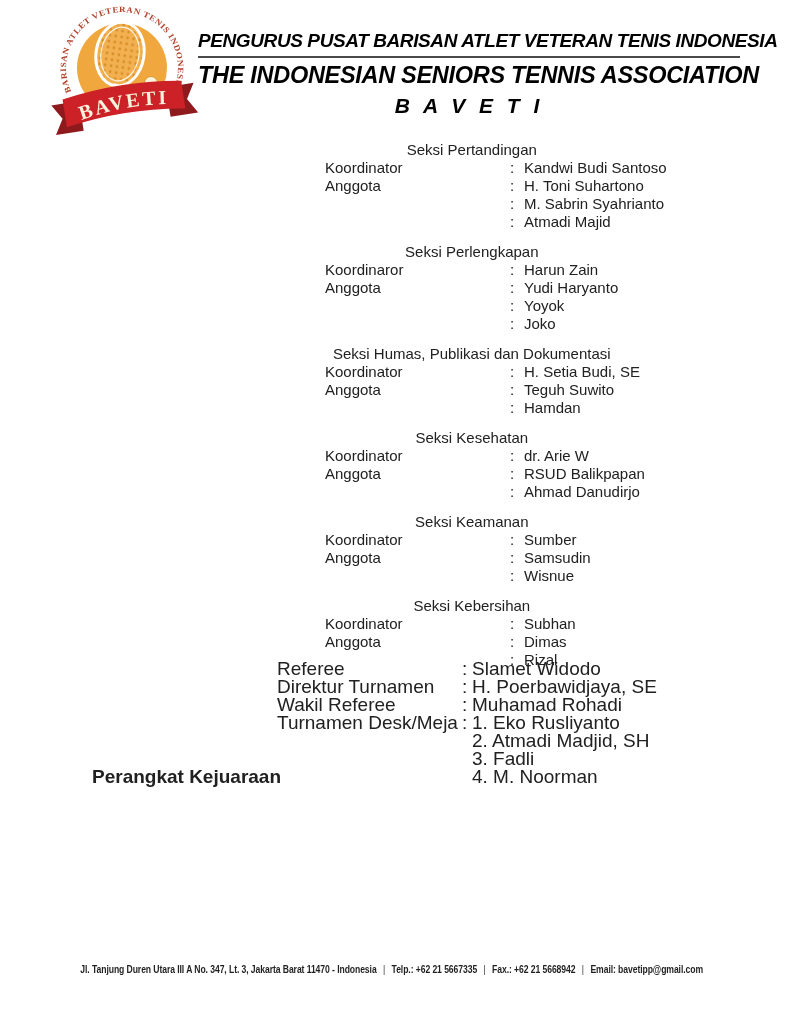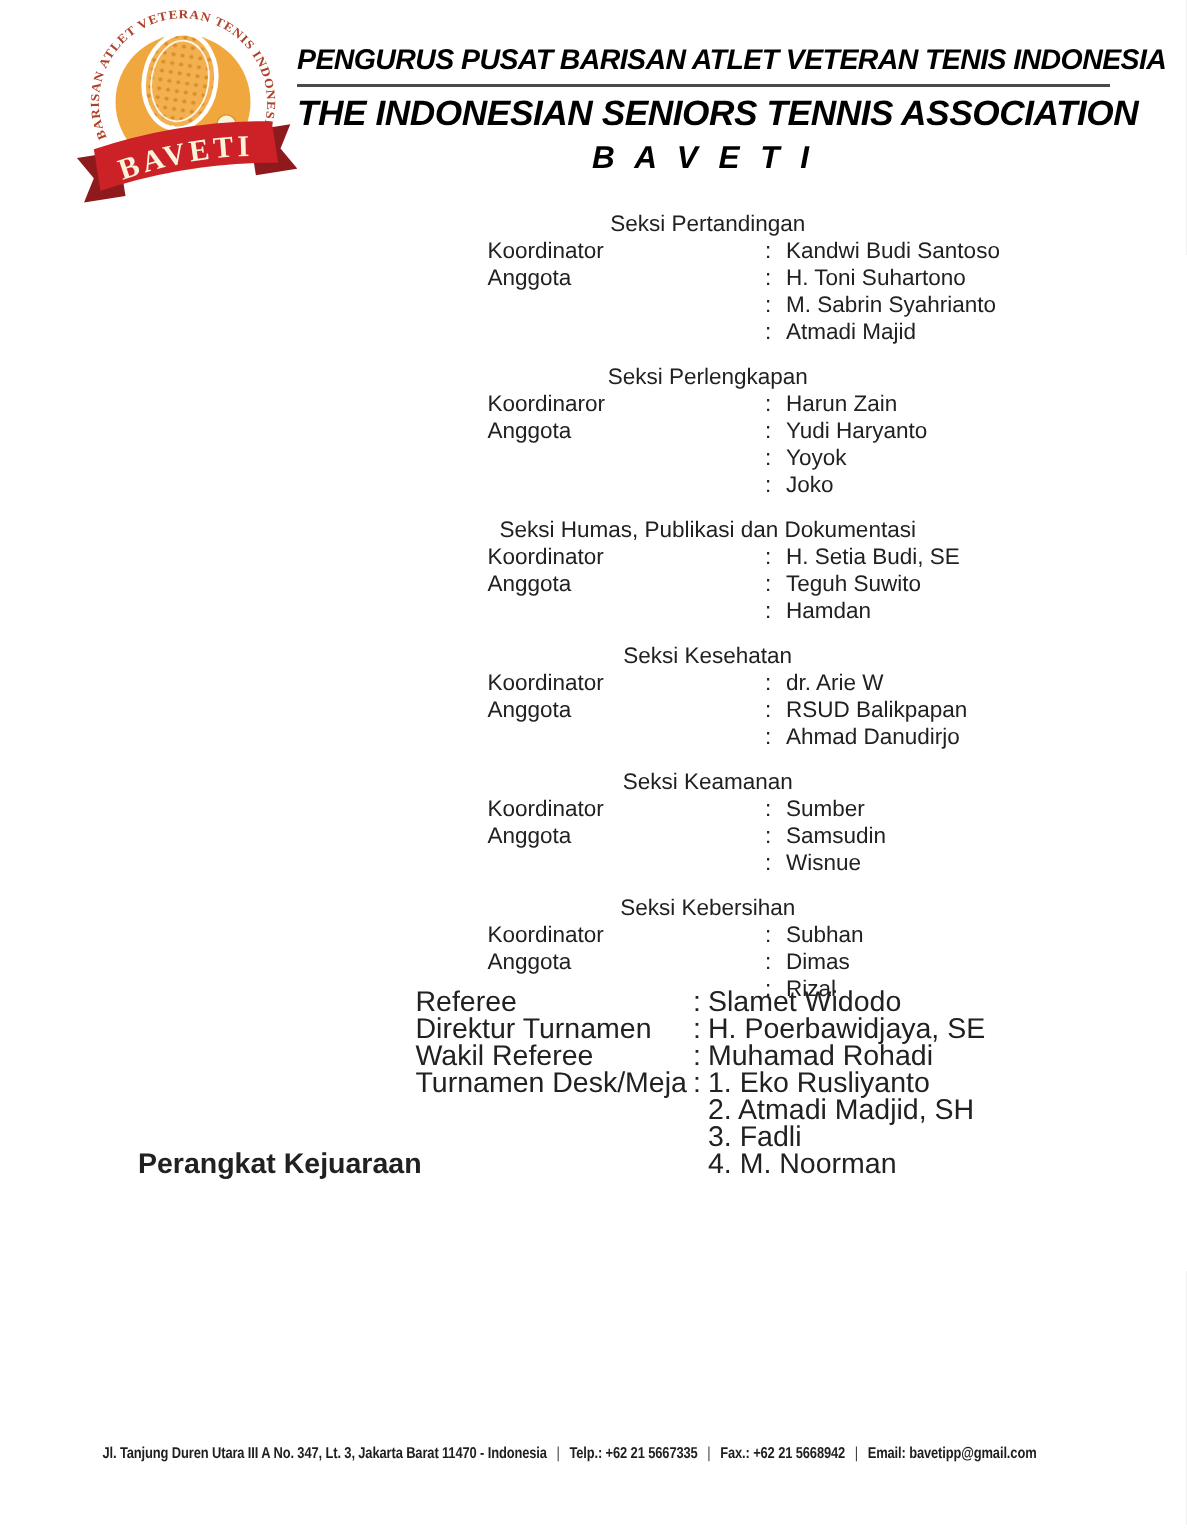--- a/index.html
+++ b/index.html
@@ -45,21 +45,21 @@
   .championship{
     position:absolute;left:92px;top:660px;
     font-size:19px;line-height:18px;display:flex;align-items:flex-end;
   }
   .champ-title{width:185px;font-weight:bold;white-space:nowrap;}
   .p-row{white-space:nowrap;}
   .p-lbl{display:inline-block;width:185px;}
   .p-colon{display:inline-block;width:10px;}
   
   .footer{
-    position:absolute;left:0;top:959px;width:635px;text-align:right;
+    position:absolute;left:12px;top:959px;width:635px;text-align:right;
     color:#1f1f1f;
   }
   .footer-inner{
     display:inline-block;white-space:nowrap;
     font-size:10.5px;font-weight:bold;letter-spacing:-0.1px;
     transform:scaleX(0.82);transform-origin:center;
   }
   .footer .sep{margin:0 5px;color:#3a3a3a;font-weight:normal;}
 </style>
 </head>

